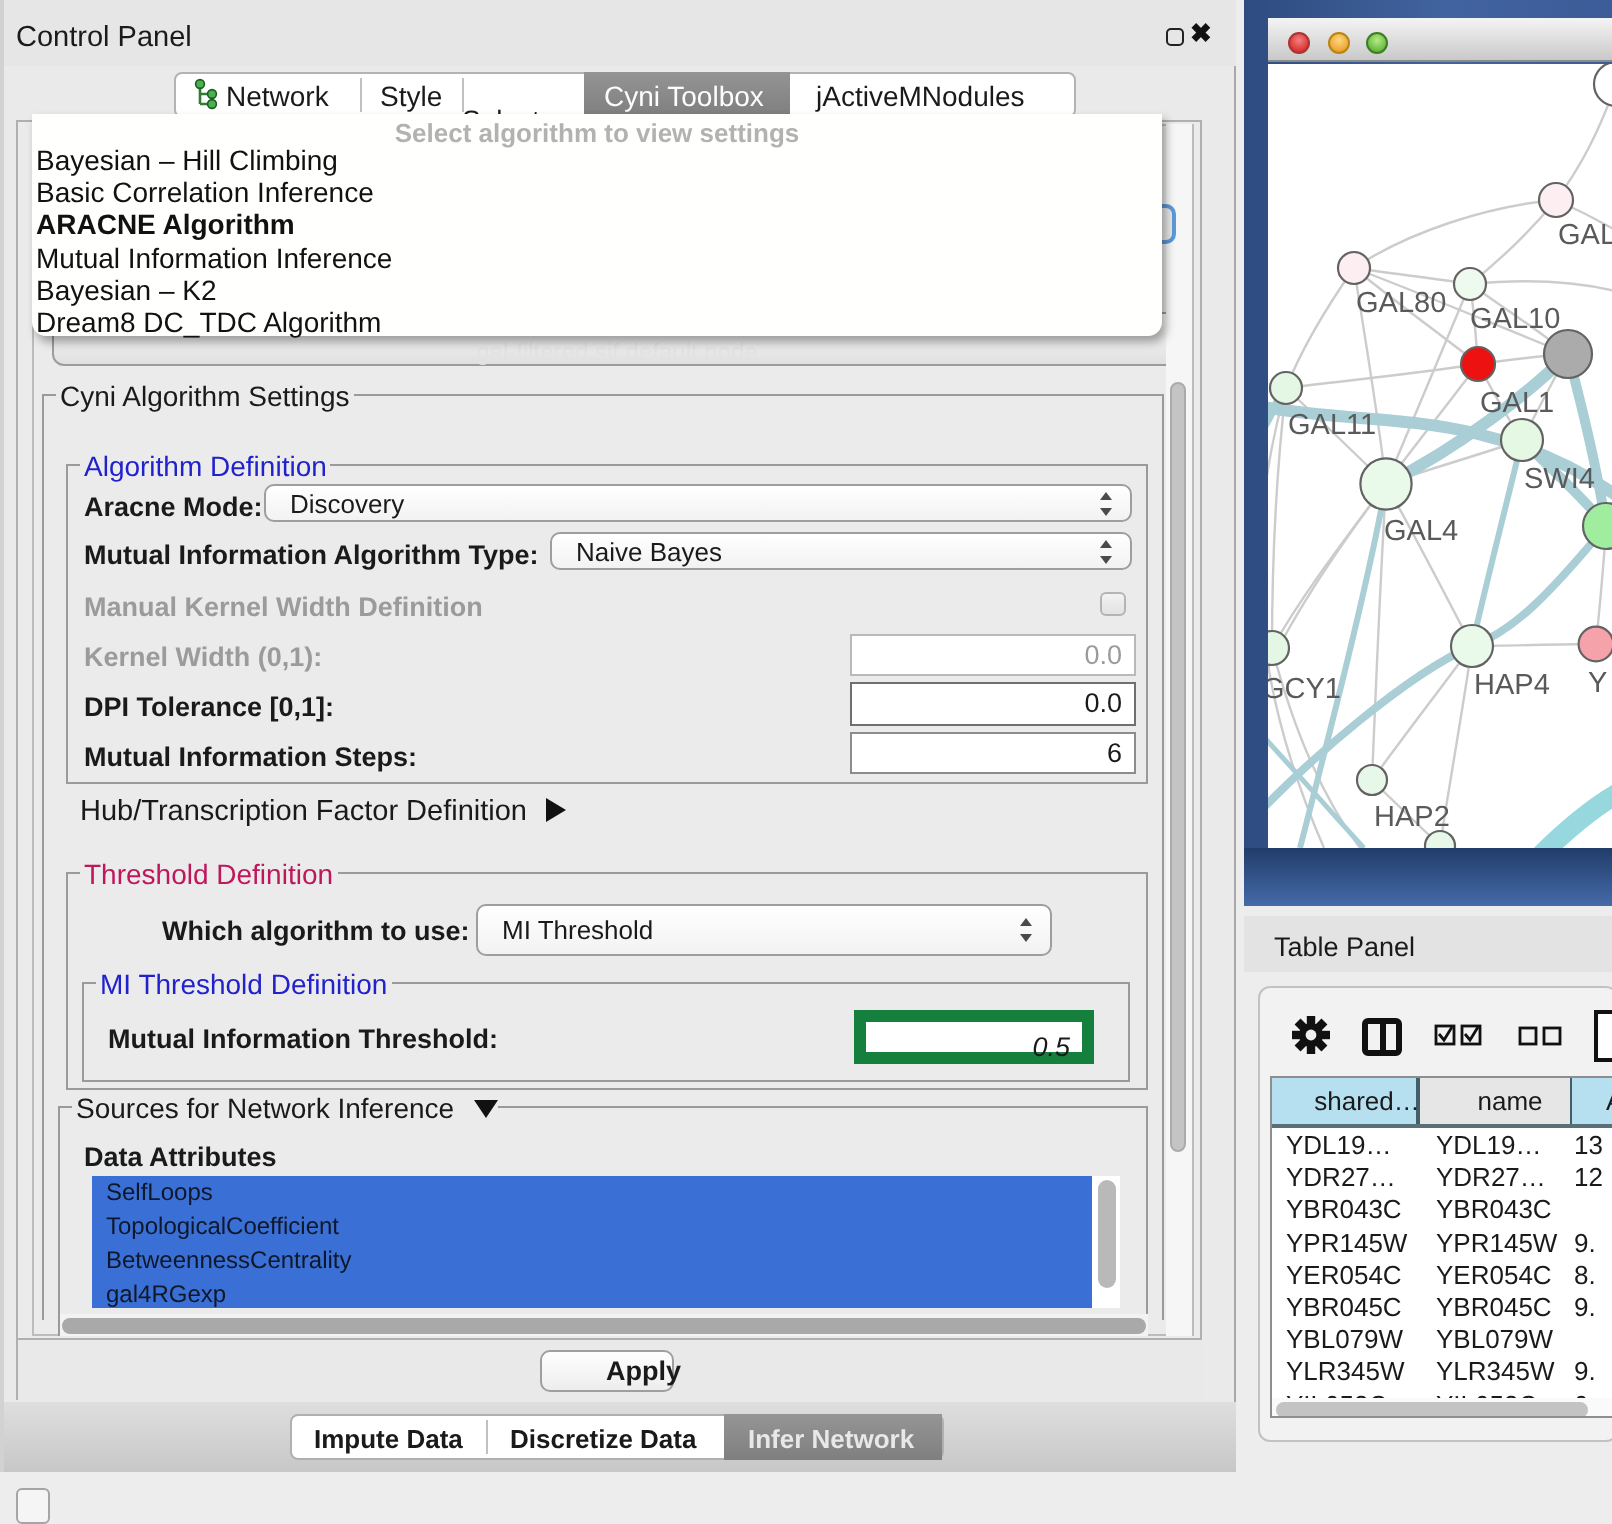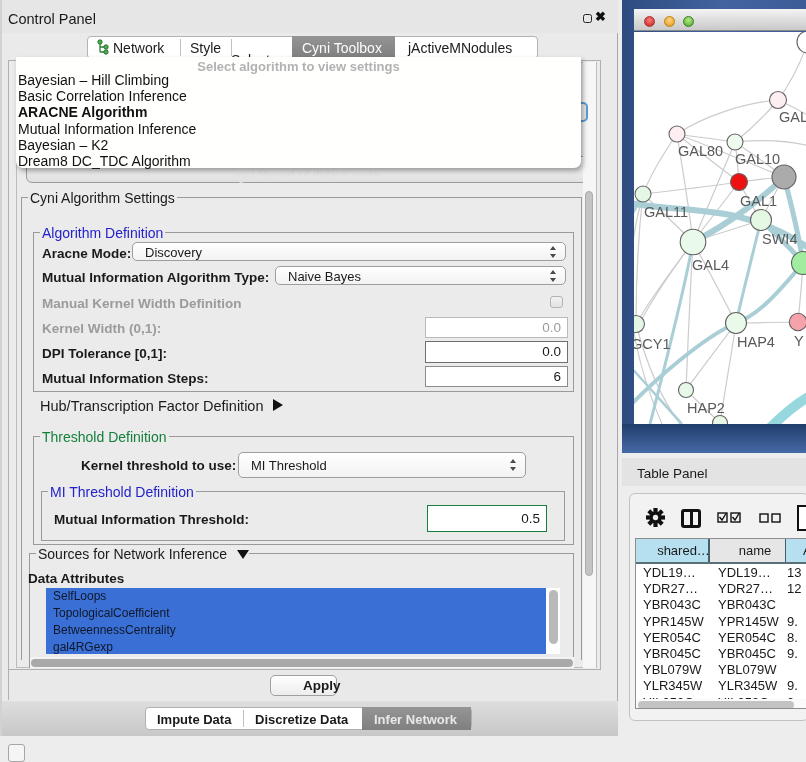--- a/index.html
+++ b/index.html
@@ -72,39 +72,39 @@
   <div class="tf" style="left:425px; top:317px; width:143px; height:21px; border:1px solid #b9b9b9; color:#9b9b9b; line-height:19px;">0.0</div>
   <div class="lbl" style="left:42px; top:346px;">DPI Tolerance [0,1]:</div>
   <div class="tf" style="left:425px; top:341px; width:143px; height:22px; border:1.5px solid #6f6f6f; line-height:19px;">0.0</div>
   <div class="lbl" style="left:42px; top:371px;">Mutual Information Steps:</div>
   <div class="tf" style="left:425px; top:366px; width:143px; height:21px; border:1px solid #8c8c8c; line-height:19px;">6</div>
 
   <div class="abs" style="left:40px; top:398px; font-size:14.5px;">Hub/Transcription Factor Definition</div>
   <div class="abs" style="left:273px; top:399px; width:0; height:0; border-top:6.5px solid transparent; border-bottom:6.5px solid transparent; border-left:10px solid #111;"></div>
 
   <div class="grp" style="left:33px; top:436px; width:541px; height:109px;">
-    <span class="gt" style="color:#15803d;">Threshold Definition</span>
-  </div>
-  <div class="lbl" style="left:81px; top:458px;">Kernel threshold to use:</div>
+    <span class="gt" style="color:#be185d;">Threshold Definition</span>
+  </div>
+  <div class="lbl" style="left:81px; top:458px;">Which algorithm to use:</div>
   <div class="combo" style="left:238px; top:452px; width:288px; height:26px;">
       <span class="ctext">MI Threshold</span>
       <span class="spin"></span>
     </div>
 
   <div class="grp" style="left:41px; top:491px; width:524px; height:50px;">
     <span class="gt" style="color:#2222cc;">MI Threshold Definition</span>
   </div>
   <div class="lbl" style="left:54px; top:512px;">Mutual Information Threshold:</div>
-  <div class="tf" style="left:427px; top:505px; width:120px; height:27px; border:1px solid #15803d; line-height:25px;">0.5</div>
+  <div class="tf" style="left:427px; top:505px; width:120px; height:27px; border:6px solid #15803d; line-height:25px;font-style:italic;">0.5</div>
 
   <div class="grp" style="left:29px; top:553px; width:545px; height:115px; border-bottom:none;">
     <span class="gt">Sources for Network Inference&nbsp;&nbsp;&nbsp;&nbsp;&nbsp;</span>
   </div>
   <div class="abs" style="left:237px; top:549.5px; width:0; height:0; border-left:6px solid transparent; border-right:6px solid transparent; border-top:9px solid #111;"></div>
-  <div class="lbl" style="left:28px; top:571px;">Data Attributes</div>
+  <div class="lbl" style="left:42px; top:571px;">Data Attributes</div>
 
   <div class="abs" style="left:46px; top:588px; width:514px; height:66px; background:#fff; overflow:hidden;">
     <div class="abs" style="left:0; top:0; width:500px; height:68px; background:#3a70d5; color:#0f172a; font-size:12px; line-height:16.9px; padding:0 0 0 7px;">
       SelfLoops<br>TopologicalCoefficient<br>BetweennessCentrality<br>gal4RGexp
     </div>
     <div class="abs" style="left:503px; top:2px; width:9px; height:54px; background:#b9b9b9; border-radius:5px;"></div>
   </div>
 
   <div class="abs" style="left:30px; top:657px; width:544px; height:11px; background:#f3f3f3;"></div>
   <div class="abs" style="left:31px; top:658.5px; width:542px; height:8px; background:#a9a9a9; border-radius:4px;"></div>

